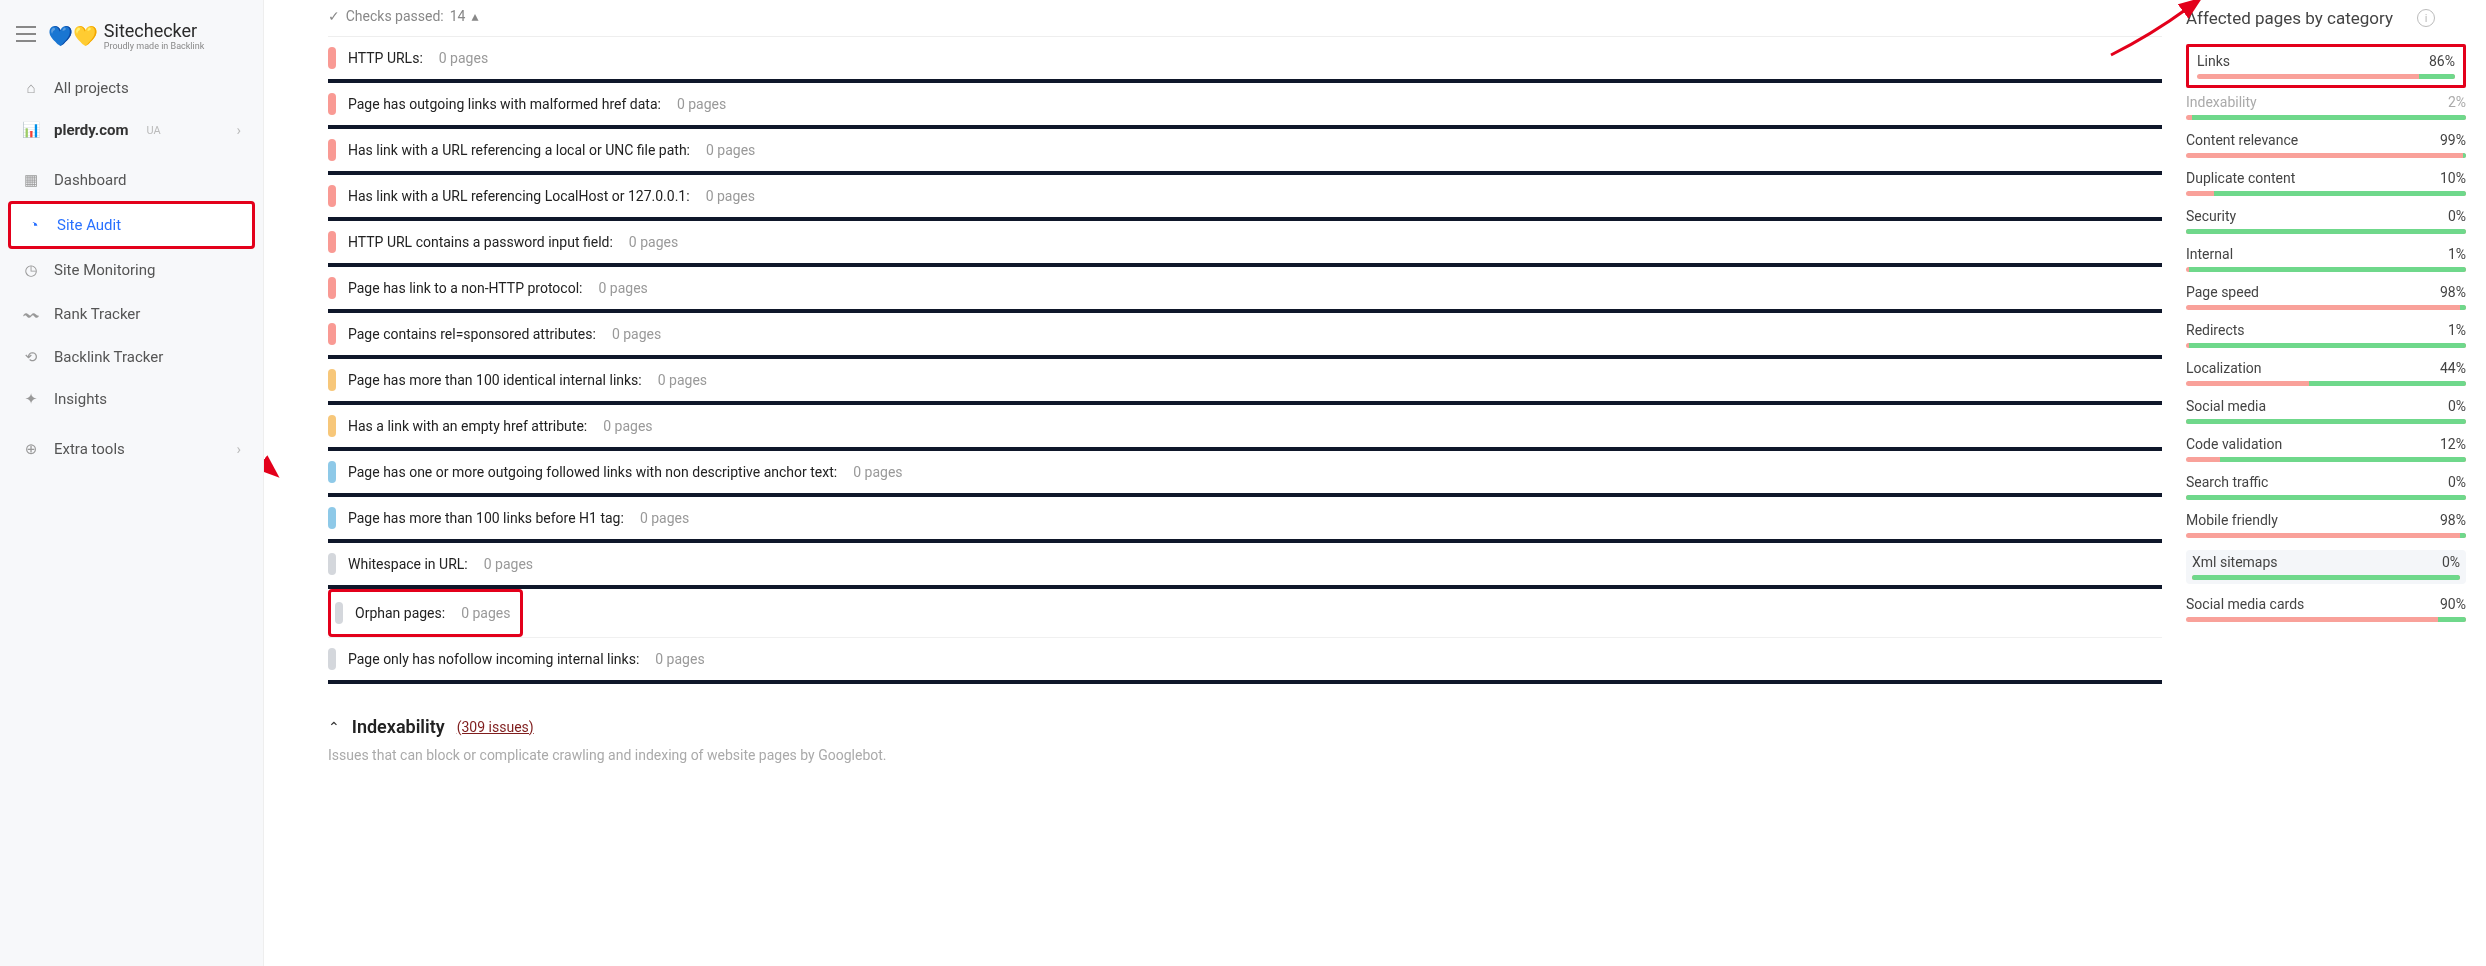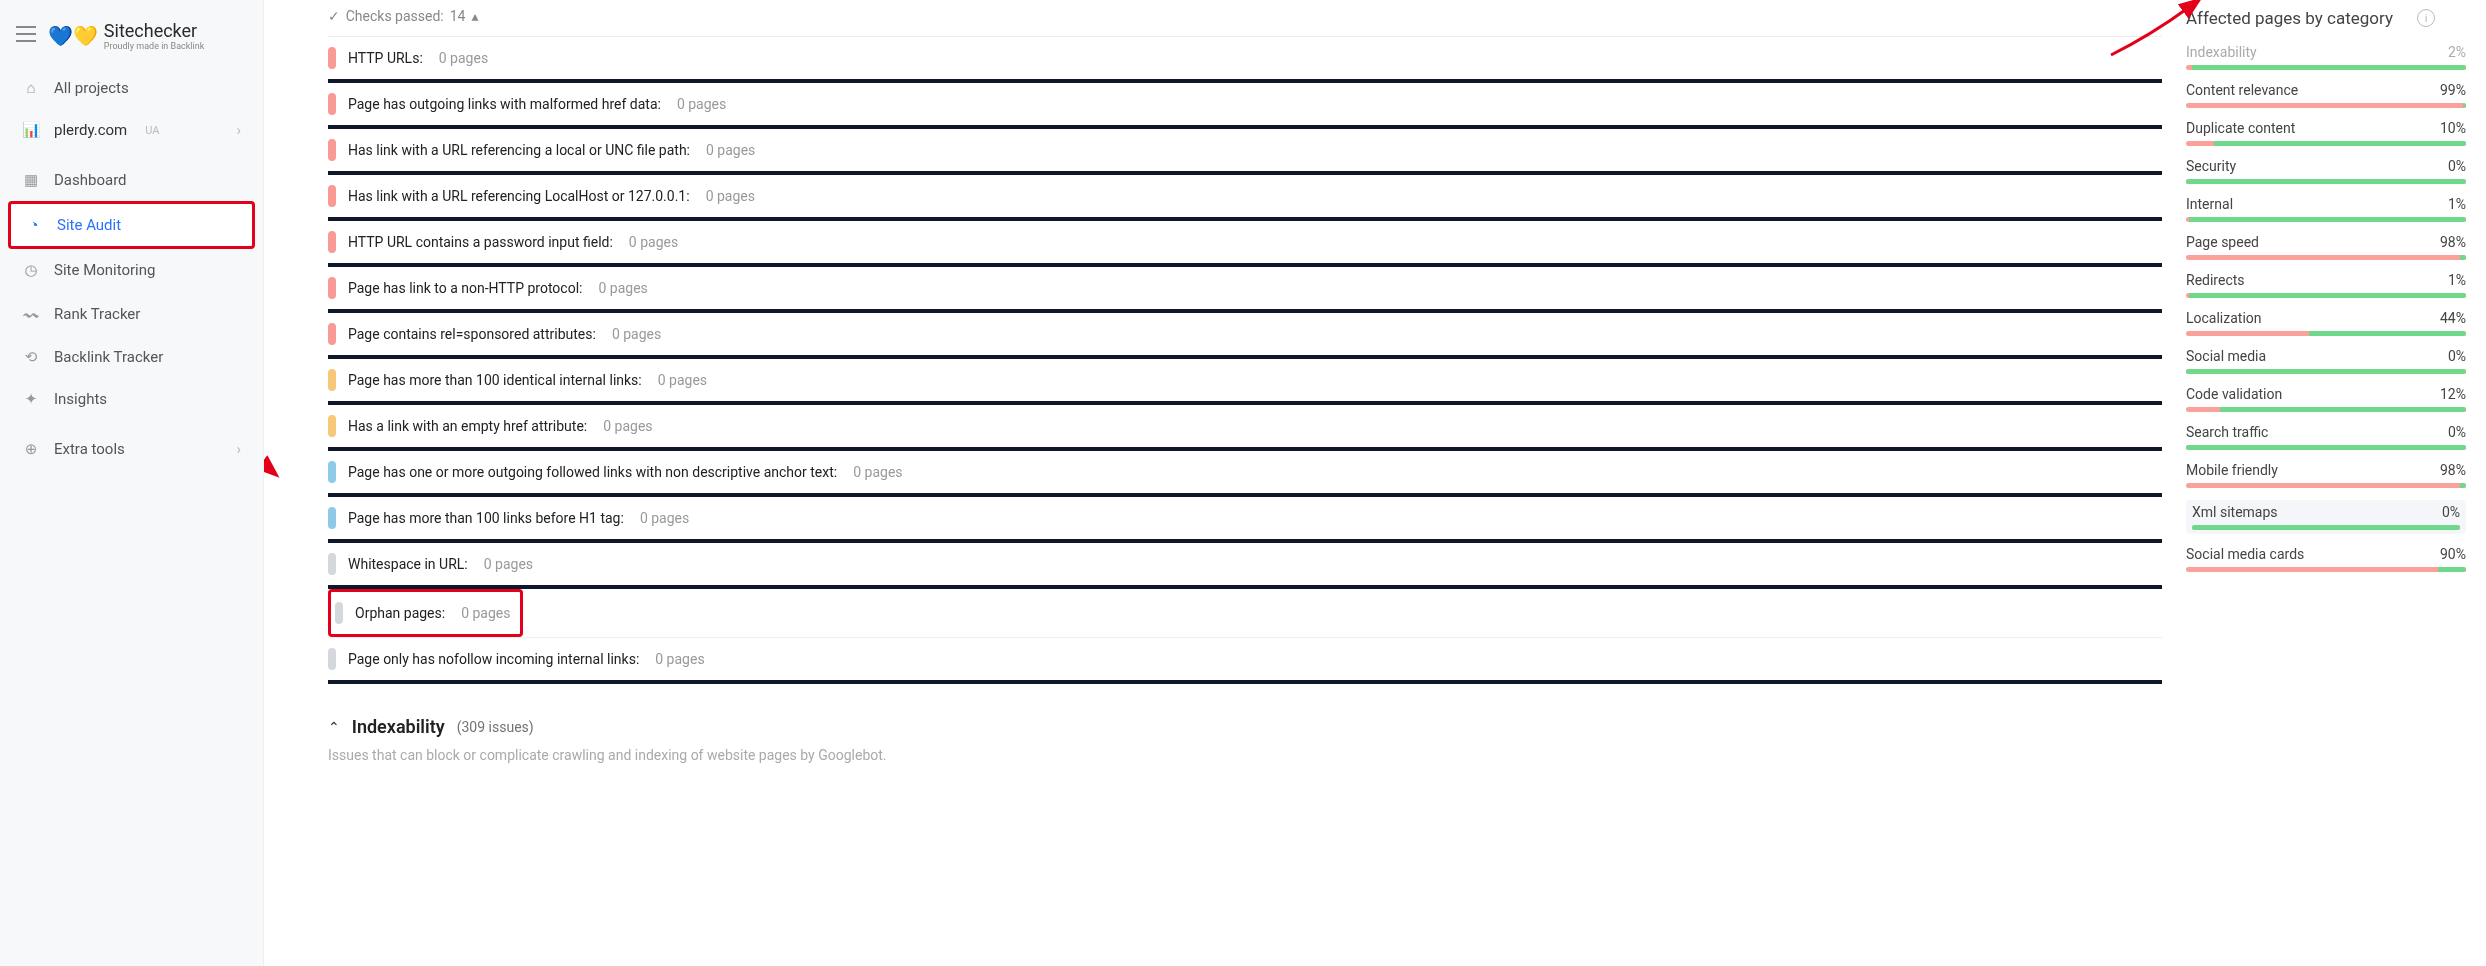--- a/index.html
+++ b/index.html
@@ -13,41 +13,41 @@
 .logo { display: flex; align-items: center; gap: 6px; }
 .logo-heart { font-size: 20px; }
 .logo-text { display: flex; flex-direction: column; }
 .logo-title { font-weight: 400; font-size: 18px; color: #2a2a2a; }
 .logo-sub { font-size: 9px; color: #888; }
 .nav-item { display: flex; align-items: center; gap: 14px; padding: 12px 14px; border-radius: 8px; color: #555; cursor: pointer; font-size: 15px; }
 .nav-item.active { color: #2971ff; background: #fff; }
 .nav-item .icon { width: 18px; text-align: center; color: #999; }
 .nav-item.active .icon { color: #2971ff; }
 .nav-item .chev { margin-left: auto; color: #bbb; }
-.nav-domain { color: #333; font-weight: 400; }
+.nav-domain { color: #333; font-weight: 700; }
 .nav-ua { font-size: 11px; color: #bbb; margin-left: 4px; }
 .nav-sep { height: 8px; }
 .highlight-box { border: 3px solid #e3001b; border-radius: 4px; }
 
 
 .main { flex: 1; padding: 8px 24px 24px 64px; overflow: auto; position: relative; }
 .checks-passed { display: flex; align-items: center; gap: 6px; color: #888; font-size: 14px; margin-bottom: 12px; }
 .checks-passed .chk { color: #888; }
 .check-list { border-top: 1px solid #eee; }
 .check-row { display: flex; align-items: center; gap: 12px; padding: 10px 0; border-bottom: 4px solid #0f172a; }
 .sev { width: 8px; height: 22px; border-radius: 4px; flex-shrink: 0; }
 .sev-red { background: #f99a94; }
 .sev-orange { background: #f7c77a; }
 .sev-blue { background: #8ec9e8; }
 .sev-grey { background: #d4d7dc; }
 .check-label { color: #222; }
 .check-count { color: #999; margin-left: 4px; }
 .section-hdr { display: flex; align-items: center; gap: 12px; margin-top: 32px; }
 .section-title { font-size: 18px; font-weight: 600; color: #222; }
-.section-issues { color: #737373; }
+.section-issues { color: #7f1d1d; text-decoration: underline; }
 .section-desc { color: #aaa; font-size: 14px; margin-top: 10px; }
 
 
 .right { width: 300px; padding: 8px 20px 20px 0; }
 .right-title { font-size: 17px; color: #444; display: flex; align-items: center; gap: 24px; margin-bottom: 16px; }
 .info-icon { width: 18px; height: 18px; border: 1.5px solid #bbb; border-radius: 50%; display: inline-flex; align-items: center; justify-content: center; font-size: 11px; color: #bbb; }
 .cat-row { margin-bottom: 12px; }
 .cat-head { display: flex; justify-content: space-between; font-size: 14px; color: #444; margin-bottom: 5px; }
 .cat-bar { height: 5px; border-radius: 3px; background: #f9a19a; position: relative; overflow: hidden; }
 .cat-fill { position: absolute; left: 0; top: 0; bottom: 0; background: #6fd88b; }
@@ -222,20 +222,29 @@
             </marker>
           </defs>
           <path d="M5,55 Q45,35 82,8" stroke="#e3001b" stroke-width="3" fill="none" marker-end="url(#ah3)"></path>
         </svg>
     </div>
     <div class="right-title">
       <span>Affected pages by category</span>
       <span class="info-icon">i</span>
     </div>
     <div id="cat-list">
+        <div class="cat-row cat-highlight">
+          <div class="cat-head">
+            <span>Links</span>
+            <span>86%</span>
+          </div>
+          <div class="cat-bar">
+            <div class="cat-fill" style="width:14%;right:0;left:auto;"></div>
+          </div>
+        </div>
         <div class="cat-row dim">
           <div class="cat-head">
             <span>Indexability</span>
             <span>2%</span>
           </div>
           <div class="cat-bar">
             <div class="cat-fill" style="width:98%;right:0;left:auto;"></div>
           </div>
         </div>
         <div class="cat-row">

